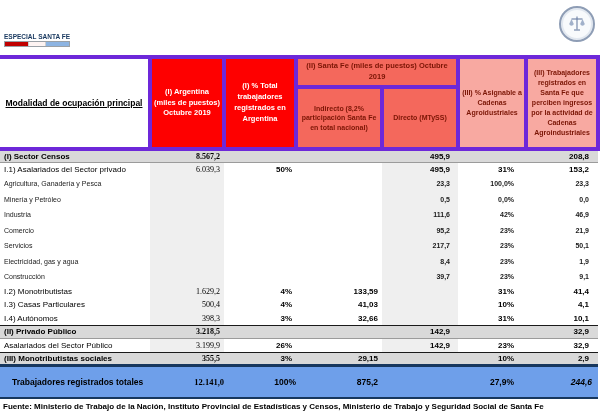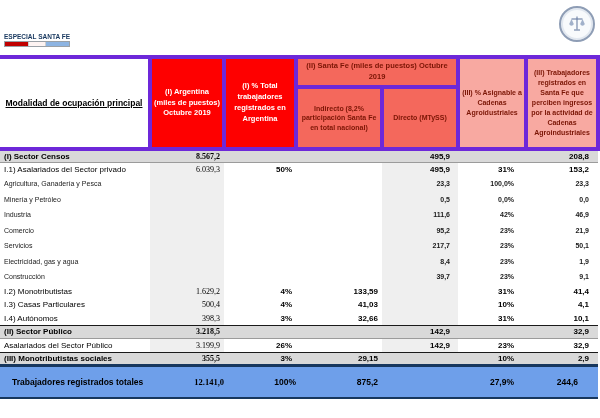--- a/index.html
+++ b/index.html
@@ -68,21 +68,21 @@
   tfoot tr.total td {
     background: #6E9FEA; font-weight: bold; font-size: 8.5px; height: 32px;
     border-top: 3px solid #17375E; border-bottom: 2px solid #17375E;
     white-space: nowrap; vertical-align: middle;
   }
   tfoot tr.total td.c-label { padding-left: 12px; overflow: visible; }
   tfoot tr.total td.c-arg, tfoot tr.total td.c-dir { background: #6E9FEA; }
   tfoot td.c-arg, tfoot td.c-pct, tfoot td.c-ind, tfoot td.c-asig, tfoot td.c-sf { text-align: right; }
   tfoot td.c-ind { padding-right: 4px; margin-top: 17px; }
   tfoot td.c-asig { padding-right: 12px; }
-  tfoot td.c-sf { padding-right: 20px; }
+  tfoot td.c-sf { padding-right: 6px; font-style: italic; }
 
   .footer {
     position: absolute; top: 402px; left: 3px; width: 596px;
     font-size: 8px; font-weight: bold; color: #000; white-space: nowrap;
   }
 </style>
 </head>
 <body>
 
 <div class="page">
@@ -239,21 +239,21 @@
           <tr class="row">
             <td class="c-label">I.4) Autónomos</td>
             <td class="c-arg">398,3</td>
             <td class="c-pct">3%</td>
             <td class="c-ind">32,66</td>
             <td class="c-dir"></td>
             <td class="c-asig">31%</td>
             <td class="c-sf">10,1</td>
           </tr>
           <tr class="section">
-            <td class="c-label">(II) Sector Público</td>
+            <td class="c-label">(II) Privado Público</td>
             <td class="c-arg">3.218,5</td>
             <td class="c-pct"></td>
             <td class="c-ind"></td>
             <td class="c-dir">142,9</td>
             <td class="c-asig"></td>
             <td class="c-sf">32,9</td>
           </tr>
           <tr class="row">
             <td class="c-label">Asalariados del Sector Público</td>
             <td class="c-arg">3.199,9</td>
@@ -280,14 +280,15 @@
           <td class="c-pct">100%</td>
           <td class="c-ind">875,2</td>
           <td class="c-dir"></td>
           <td class="c-asig">27,9%</td>
           <td class="c-sf">244,6</td>
         </tr>
       </tfoot>
     </table>
   </div>
 
+  <div class="footer">Fuente: Ministerio de Trabajo de la Nación, Instituto Provincial de Estadísticas y Censos, Ministerio de Trabajo y Seguridad Social de Santa Fe</div>
 
 </div>
 
 </body></html>

